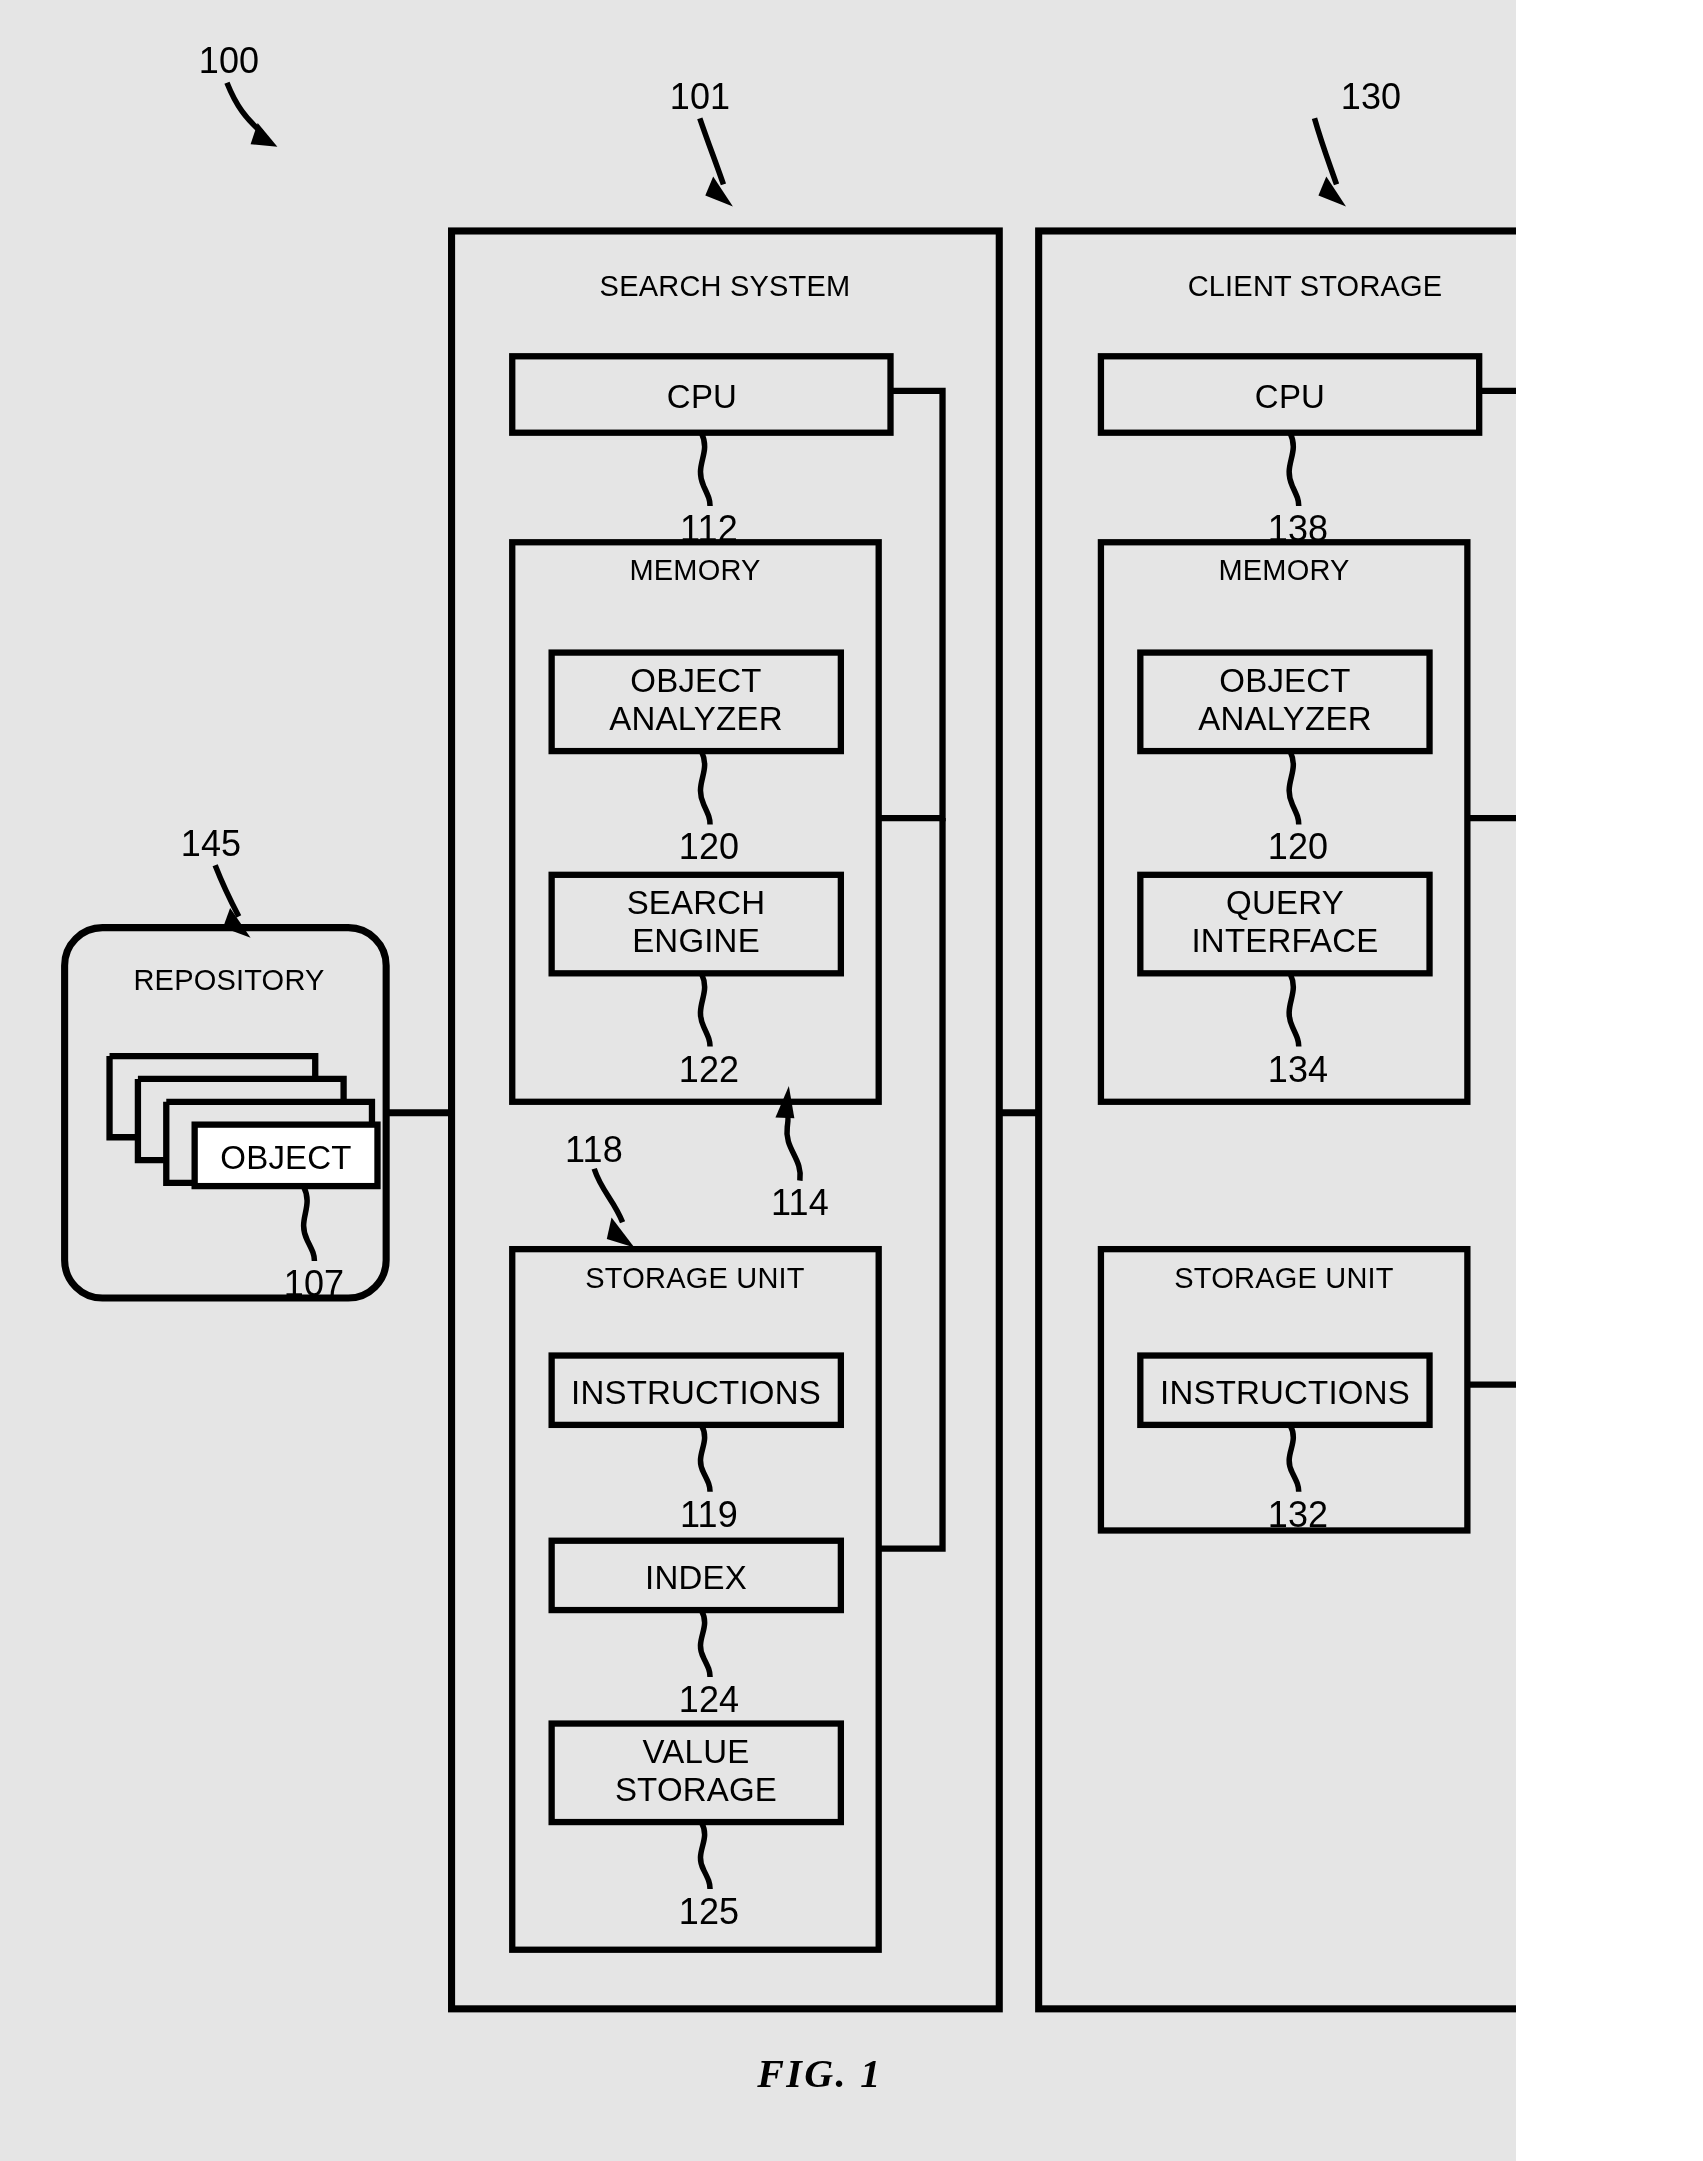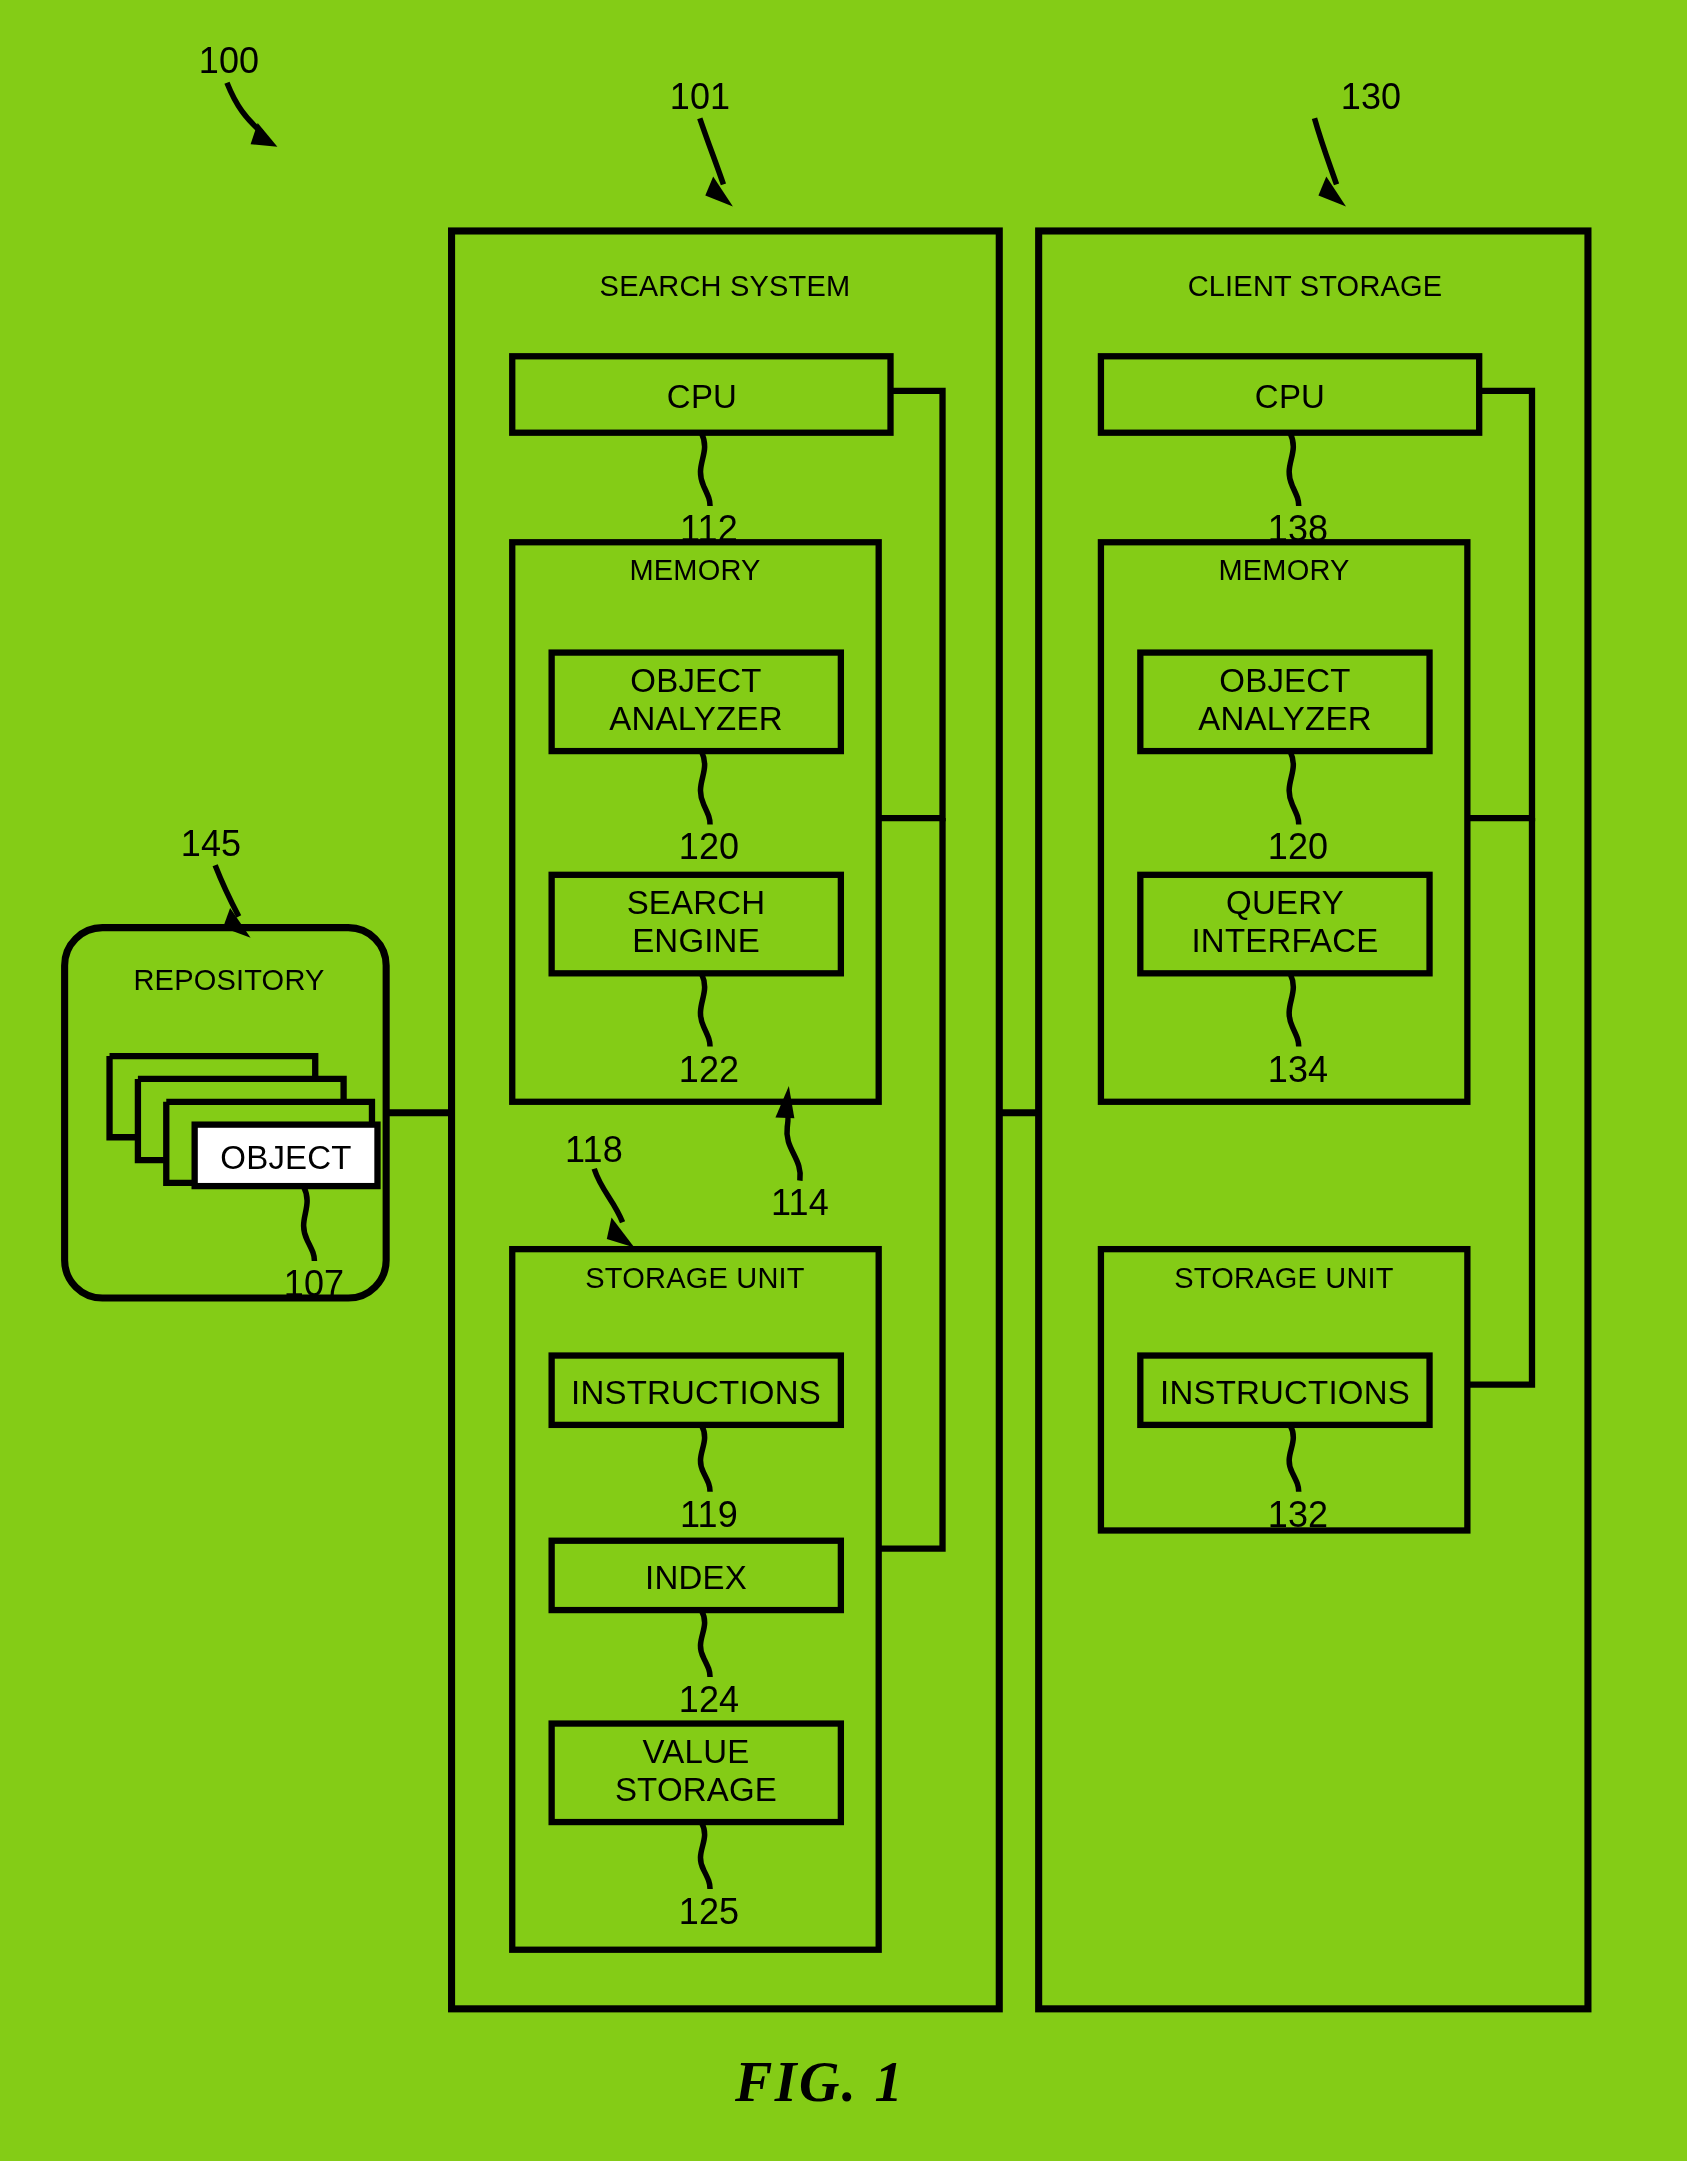--- a/index.html
+++ b/index.html
@@ -6,23 +6,23 @@
     margin: 0;
     padding: 0;
     background: #ffffff;
   }
   body {
     font-family: "Liberation Sans", sans-serif;
     color: #000000;
   }
   #figure-root {
     position: relative;
-    width: 1687px;
+    width: 1516px;
     height: 2161px;
-    background: #84cc16;
+    background: #e5e5e5;
     overflow: hidden;
   }
   #figure-svg {
     position: absolute;
     left: 0;
     top: 0;
     width: 1703px;
     height: 2161px;
   }
   .lbl {
@@ -42,21 +42,21 @@
     font-size: 33px;
     text-align: center;
     line-height: 1.14;
     white-space: pre-line;
   }
   .fig-caption {
     position: absolute;
     font-family: "Liberation Serif", serif;
     font-style: italic;
     font-weight: bold;
-    font-size: 56px;
+    font-size: 40px;
     letter-spacing: 2.4px;
   }
   .ctr {
     transform: translateX(-50%);
   }
 </style>
 </head>
 <body>
 
 <div id="figure-root">

